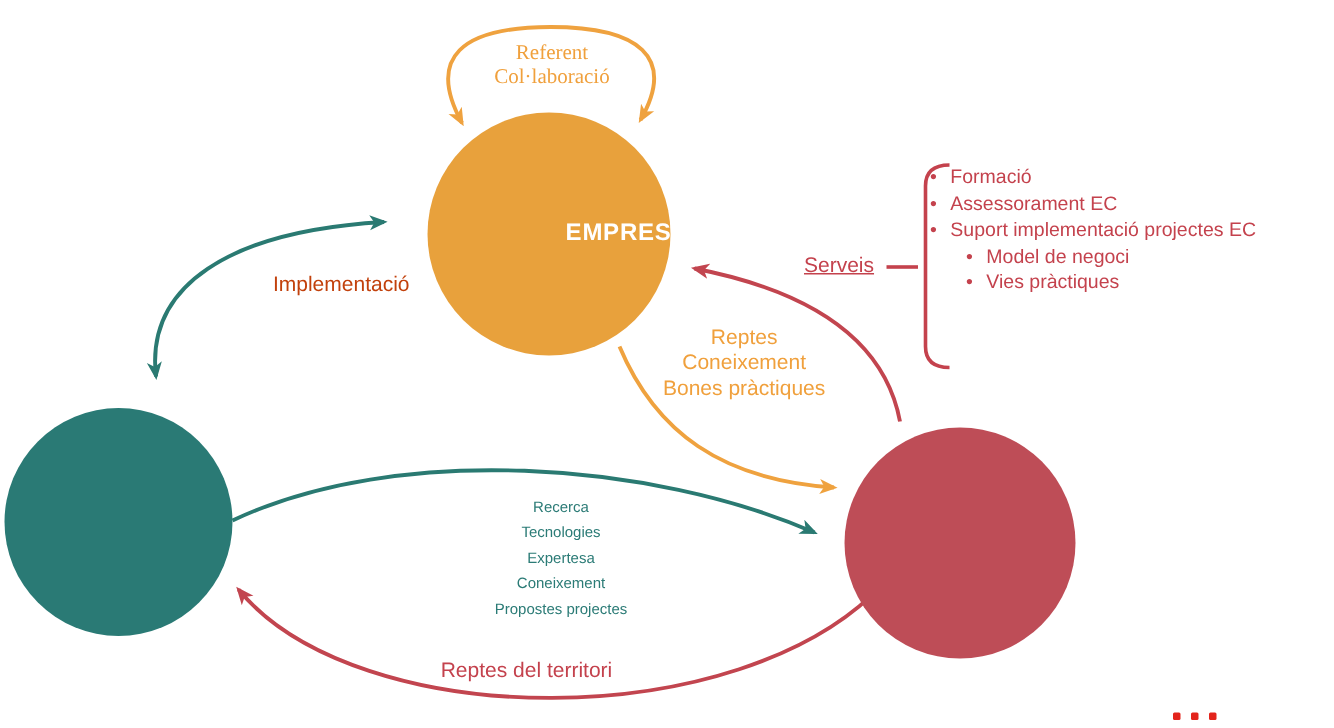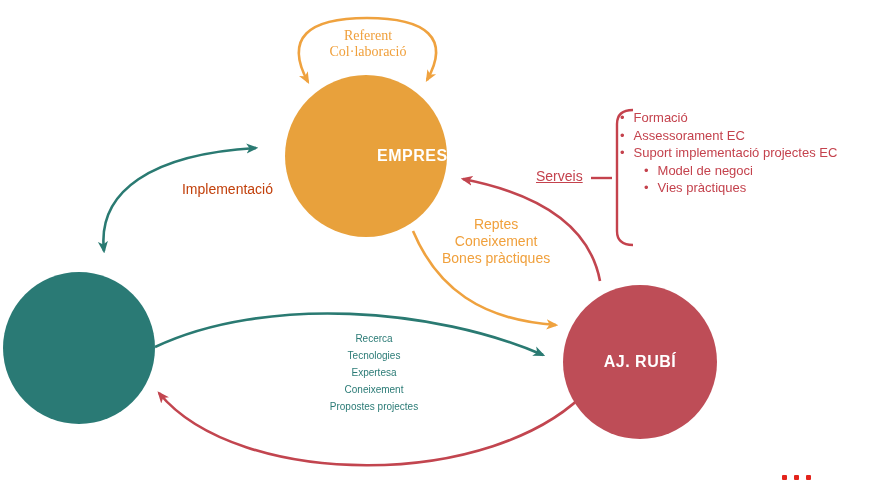--- a/index.html
+++ b/index.html
@@ -67,21 +67,20 @@
 
     <path d="M 633,110 Q 617,110 617,124 L 617,231 Q 617,245 633,245" fill="none" stroke="#C4424D" stroke-width="2.4"></path>
     <path d="M 591,178 L 612,178" fill="none" stroke="#C4424D" stroke-width="2.4"></path>
 
     <circle cx="366" cy="156" r="81" fill="#E8A13C"></circle>
     <circle cx="79" cy="348" r="76" fill="#2A7A75"></circle>
     <circle cx="640" cy="362" r="77" fill="#BE4D57"></circle>
   </svg>
 
   <div class="abs node-label empreses">EMPRESES</div>
-  <div class="abs node-label rubi">AJ. RUBÍ</div>
 
   <div class="abs loop-label">
     <div>Referent</div>
     <div>Col·laboració</div>
   </div>
 
   <div class="abs impl-label">
     <div>Implementació</div>
   </div>
 
@@ -102,18 +101,19 @@
   </div>
 
   <div class="abs tcir-list">
     <div>Recerca</div>
     <div>Tecnologies</div>
     <div>Expertesa</div>
     <div>Coneixement</div>
     <div>Propostes projectes</div>
   </div>
 
+  <div class="abs territori-label">Reptes del territori</div>
 
   <div class="dot" style="left:782px"></div>
   <div class="dot" style="left:794px"></div>
   <div class="dot" style="left:806px"></div>
 
 </div>
 
 </body></html>

